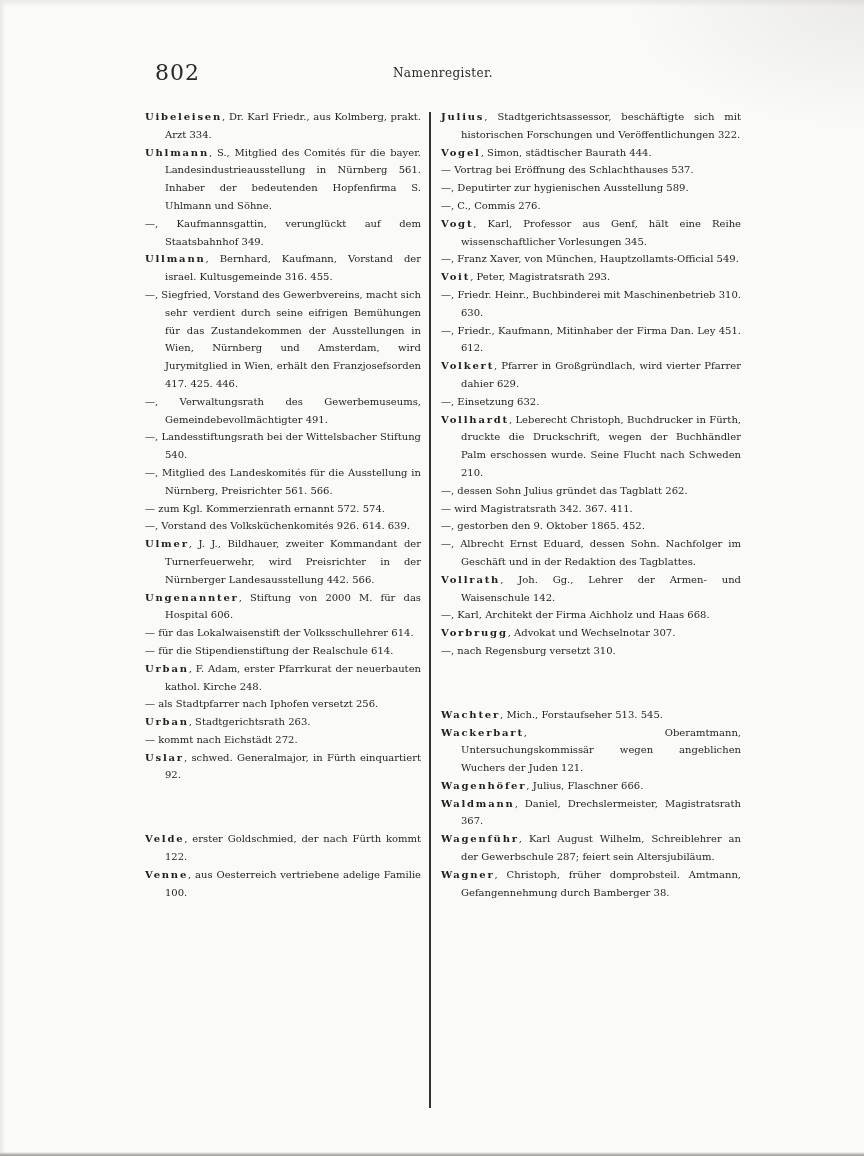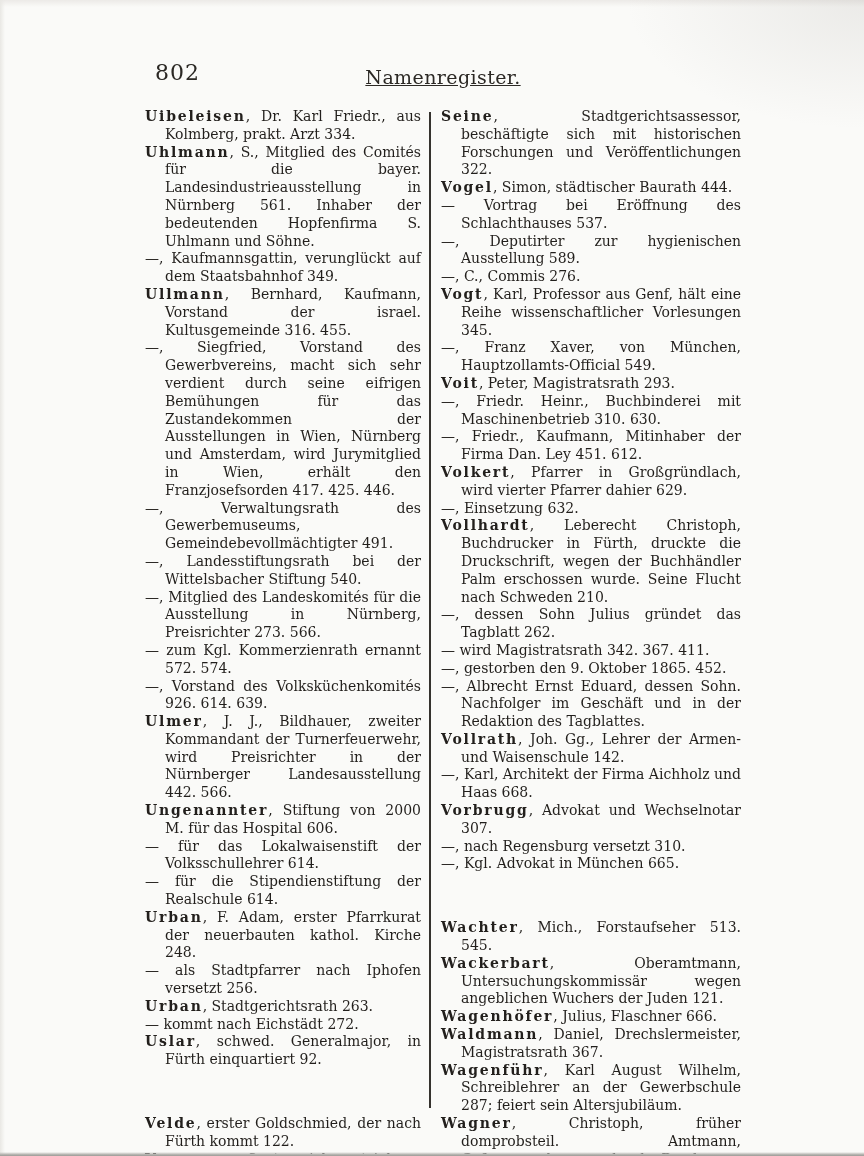--- a/index.html
+++ b/index.html
@@ -39,24 +39,23 @@
     left: 155px; top: 60px;
     font-size: 22px;
     letter-spacing: 1px;
     color: #2b2824;
   }
   .running-head {
     position: absolute;
     left: 145px; top: 66px;
     width: 596px;
     text-align: center;
-    font-size: 19px;
+    font-size: 12px;
     letter-spacing: 0.4px;
     color: #2b2824;
-    text-decoration: underline;
   }
   
   .text-block {
     position: absolute;
     left: 145px; top: 108px;
     width: 600px;
     height: 1010px;
   }
   .col {
     position: absolute;
@@ -65,21 +64,21 @@
   .col-left  { left: 0;     width: 276px; }
   .col-right { left: 296px; width: 300px; }
   .divider {
     position: absolute;
     left: 284px; top: 4px;
     width: 2px; height: 996px;
     background: #35322e;
   }
   p.entry {
     margin: 0;
-    font-size: 14px;
+    font-size: 10px;
     line-height: 17.8px;
     text-align: justify;
     padding-left: 20px;
     text-indent: -20px;
     color: #221f1c;
   }
   .headword {
     font-weight: bold;
     letter-spacing: 1.8px;
   }
@@ -99,60 +98,59 @@
 
   <div class="text-block">
     <div class="col col-left" id="col-left">
         <p class="entry"><span class="headword">Uibeleisen</span>, Dr. Karl Friedr., aus Kolmberg, prakt. Arzt 334.</p>
         <p class="entry"><span class="headword">Uhlmann</span>, S., Mitglied des Comités für die bayer. Landesindustrieausstellung in Nürnberg 561. Inhaber der bedeutenden Hopfenfirma S. Uhlmann und Söhne.</p>
         <p class="entry">—, Kaufmannsgattin, verunglückt auf dem Staatsbahnhof 349.</p>
         <p class="entry"><span class="headword">Ullmann</span>, Bernhard, Kaufmann, Vorstand der israel. Kultusgemeinde 316. 455.</p>
         <p class="entry">—, Siegfried, Vorstand des Gewerbvereins, macht sich sehr verdient durch seine eifrigen Bemühungen für das Zustandekommen der Ausstellungen in Wien, Nürnberg und Amsterdam, wird Jurymitglied in Wien, erhält den Franzjosefsorden 417. 425. 446.</p>
         <p class="entry">—, Verwaltungsrath des Gewerbemuseums, Gemeindebevollmächtigter 491.</p>
         <p class="entry">—, Landesstiftungsrath bei der Wittelsbacher Stiftung 540.</p>
-        <p class="entry">—, Mitglied des Landeskomités für die Ausstellung in Nürnberg, Preisrichter 273. 566.</p>
+        <p class="entry">—, Mitglied des Landeskomités für die Ausstellung in Nürnberg, Preisrichter 561. 566.</p>
         <p class="entry">— zum Kgl. Kommerzienrath ernannt 572. 574.</p>
         <p class="entry">—, Vorstand des Volksküchenkomités 926. 614. 639.</p>
         <p class="entry"><span class="headword">Ulmer</span>, J. J., Bildhauer, zweiter Kommandant der Turnerfeuerwehr, wird Preisrichter in der Nürnberger Landesausstellung 442. 566.</p>
         <p class="entry"><span class="headword">Ungenannter</span>, Stiftung von 2000 M. für das Hospital 606.</p>
         <p class="entry">— für das Lokalwaisenstift der Volksschullehrer 614.</p>
         <p class="entry">— für die Stipendienstiftung der Realschule 614.</p>
         <p class="entry"><span class="headword">Urban</span>, F. Adam, erster Pfarrkurat der neuerbauten kathol. Kirche 248.</p>
         <p class="entry">— als Stadtpfarrer nach Iphofen versetzt 256.</p>
         <p class="entry"><span class="headword">Urban</span>, Stadtgerichtsrath 263.</p>
         <p class="entry">— kommt nach Eichstädt 272.</p>
         <p class="entry"><span class="headword">Uslar</span>, schwed. Generalmajor, in Fürth einquartiert 92.</p>
         <div class="section-gap"></div>
         <p class="entry"><span class="headword">Velde</span>, erster Goldschmied, der nach Fürth kommt 122.</p>
         <p class="entry"><span class="headword">Venne</span>, aus Oesterreich vertriebene adelige Familie 100.</p>
       </div>
     <div class="divider"></div>
     <div class="col col-right" id="col-right">
-        <p class="entry"><span class="headword">Seine</span>, Stadtgerichtsassessor, beschäftigte sich mit historischen Forschungen und Veröffentlichungen 322.</p>
+        <p class="entry"><span class="headword">Julius</span>, Stadtgerichtsassessor, beschäftigte sich mit historischen Forschungen und Veröffentlichungen 322.</p>
         <p class="entry"><span class="headword">Vogel</span>, Simon, städtischer Baurath 444.</p>
         <p class="entry">— Vortrag bei Eröffnung des Schlachthauses 537.</p>
         <p class="entry">—, Deputirter zur hygienischen Ausstellung 589.</p>
         <p class="entry">—, C., Commis 276.</p>
         <p class="entry"><span class="headword">Vogt</span>, Karl, Professor aus Genf, hält eine Reihe wissenschaftlicher Vorlesungen 345.</p>
         <p class="entry">—, Franz Xaver, von München, Hauptzollamts-Official 549.</p>
         <p class="entry"><span class="headword">Voit</span>, Peter, Magistratsrath 293.</p>
         <p class="entry">—, Friedr. Heinr., Buchbinderei mit Maschinenbetrieb 310. 630.</p>
         <p class="entry">—, Friedr., Kaufmann, Mitinhaber der Firma Dan. Ley 451. 612.</p>
         <p class="entry"><span class="headword">Volkert</span>, Pfarrer in Großgründlach, wird vierter Pfarrer dahier 629.</p>
         <p class="entry">—, Einsetzung 632.</p>
         <p class="entry"><span class="headword">Vollhardt</span>, Leberecht Christoph, Buchdrucker in Fürth, druckte die Druckschrift, wegen der Buchhändler Palm erschossen wurde. Seine Flucht nach Schweden 210.</p>
         <p class="entry">—, dessen Sohn Julius gründet das Tagblatt 262.</p>
         <p class="entry">— wird Magistratsrath 342. 367. 411.</p>
         <p class="entry">—, gestorben den 9. Oktober 1865. 452.</p>
         <p class="entry">—, Albrecht Ernst Eduard, dessen Sohn. Nachfolger im Geschäft und in der Redaktion des Tagblattes.</p>
         <p class="entry"><span class="headword">Vollrath</span>, Joh. Gg., Lehrer der Armen- und Waisenschule 142.</p>
         <p class="entry">—, Karl, Architekt der Firma Aichholz und Haas 668.</p>
         <p class="entry"><span class="headword">Vorbrugg</span>, Advokat und Wechselnotar 307.</p>
         <p class="entry">—, nach Regensburg versetzt 310.</p>
-        <p class="entry">—, Kgl. Advokat in München 665.</p>
         <div class="section-gap"></div>
         <p class="entry"><span class="headword">Wachter</span>, Mich., Forstaufseher 513. 545.</p>
         <p class="entry"><span class="headword">Wackerbart</span>, Oberamtmann, Untersuchungskommissär wegen angeblichen Wuchers der Juden 121.</p>
         <p class="entry"><span class="headword">Wagenhöfer</span>, Julius, Flaschner 666.</p>
         <p class="entry"><span class="headword">Waldmann</span>, Daniel, Drechslermeister, Magistratsrath 367.</p>
         <p class="entry"><span class="headword">Wagenführ</span>, Karl August Wilhelm, Schreiblehrer an der Gewerbschule 287; feiert sein Altersjubiläum.</p>
         <p class="entry"><span class="headword">Wagner</span>, Christoph, früher domprobsteil. Amtmann, Gefangennehmung durch Bamberger 38.</p>
       </div>
   </div>
 

